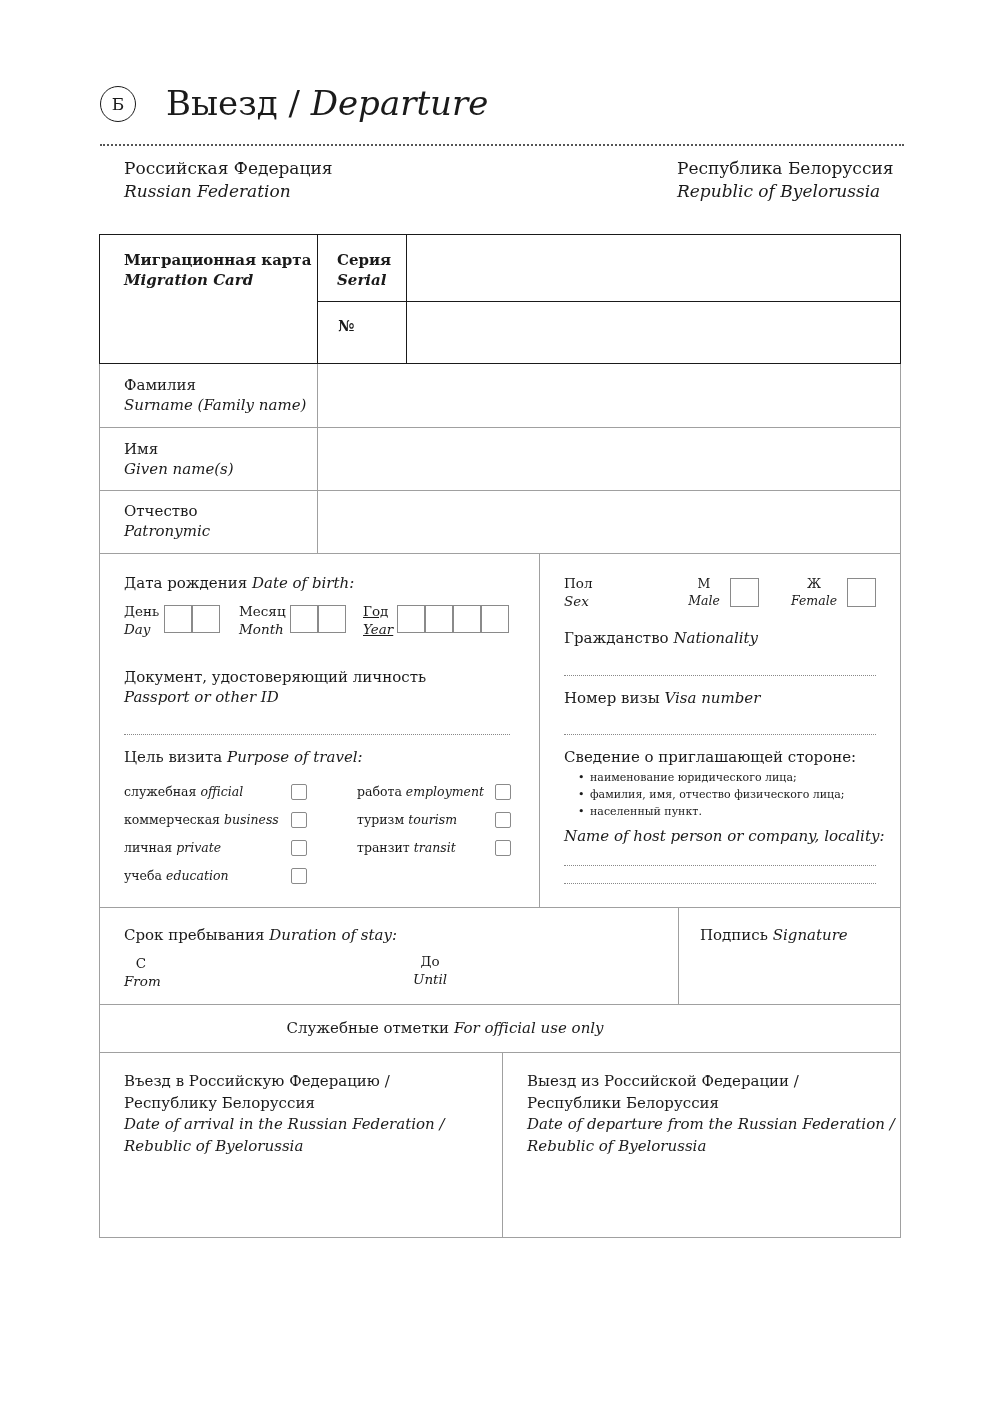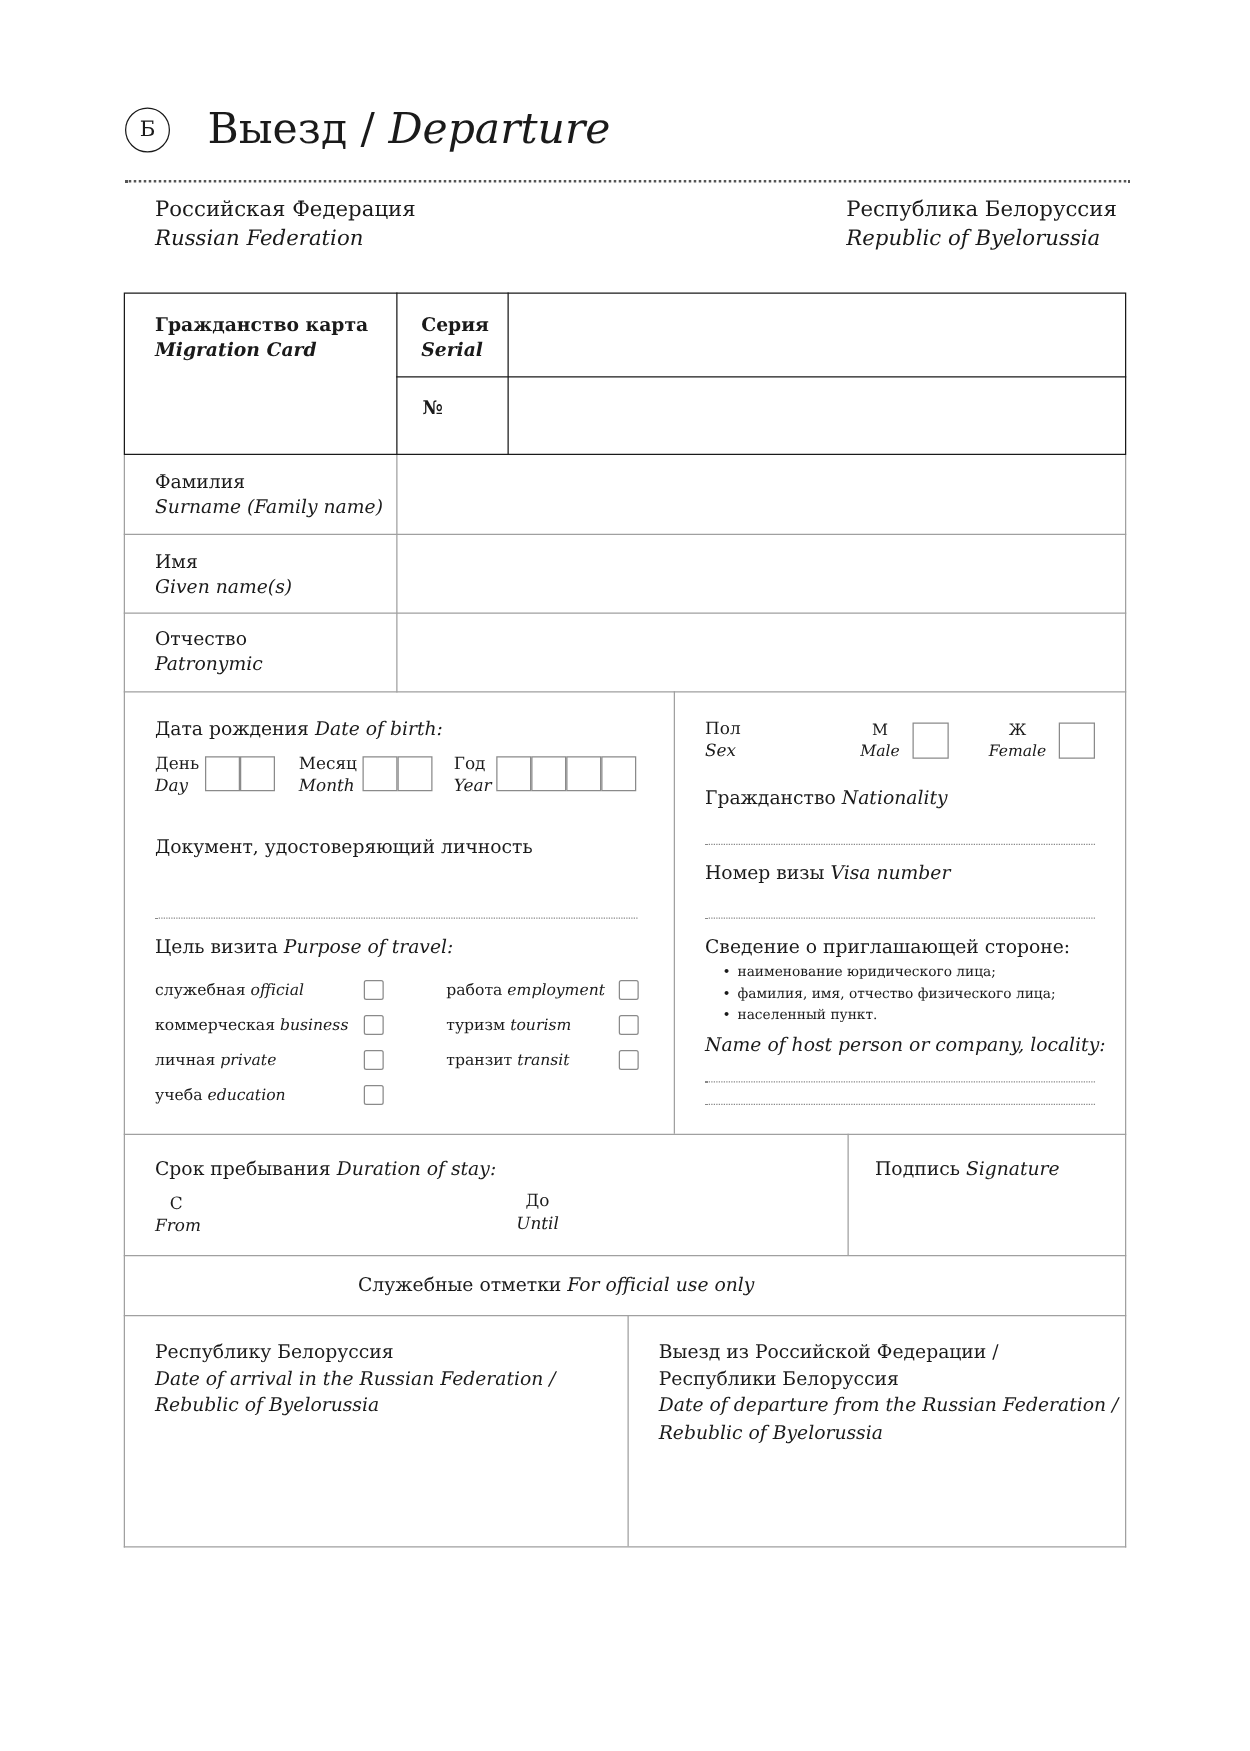--- a/index.html
+++ b/index.html
@@ -54,21 +54,21 @@
   <div>Республика Белоруссия</div>
   <div class="it">Republic of Byelorussia</div>
 </div>
 
 <div class="abs topbox"></div>
 <div class="vline blk" style="left:317px; top:234px; height:130px; border-left-width:1.5px;"></div>
 <div class="vline blk" style="left:406px; top:234px; height:130px; border-left-width:1.5px;"></div>
 <div class="hline blk" style="left:317px; top:301px; width:584px; border-top-width:1.5px;"></div>
 
 <div class="abs lbl b" style="left:124px; top:250px;">
-  <div>Гражданство карта</div>
+  <div>Миграционная карта</div>
   <div class="it">Migration Card</div>
 </div>
 <div class="abs lbl b" style="left:337px; top:250px;">
   <div>Серия</div>
   <div class="it">Serial</div>
 </div>
 <div class="abs" style="left:408px; top:236px; width:491px; height:64px;"></div>
 <div class="abs lbl b" style="left:338px; top:316px;">№</div>
 <div class="abs" style="left:408px; top:303px; width:491px; height:60px;"></div>
 
@@ -110,31 +110,32 @@
 <div class="cell-box" style="left:164px; top:605px;"></div>
 <div class="cell-box" style="left:192px; top:605px;"></div>
 
 <div class="abs lbl-sm" style="left:239px; top:602px;">
   <div>Месяц</div>
   <div class="it">Month</div>
 </div>
 <div class="cell-box" style="left:290px; top:605px;"></div>
 <div class="cell-box" style="left:318px; top:605px;"></div>
 
-<div class="abs lbl-sm" style="left:363px; top:602px;">
+<div class="abs lbl-sm" style="left:363px; top:602px;text-decoration:underline;">
   <div>Год</div>
   <div class="it">Year</div>
 </div>
 <div class="cell-box" style="left:397px; top:605px;"></div>
 <div class="cell-box" style="left:425px; top:605px;"></div>
 <div class="cell-box" style="left:453px; top:605px;"></div>
 <div class="cell-box" style="left:481px; top:605px;"></div>
 
 <div class="abs lbl" style="left:124px; top:667px;">
   <div>Документ, удостоверяющий личность</div>
+  <div class="it">Passport or other ID</div>
 </div>
 <div class="dots" style="left:124px; top:734px; width:386px;"></div>
 
 <div class="abs lbl" style="left:124px; top:747px;">
   <span>Цель визита</span>
   <span class="it">Purpose of travel:</span>
 </div>
 
 <div class="abs lbl-xs" style="left:124px; top:783px;"><span>служебная</span> <span class="it">official</span></div>
 <div class="chk" style="left:291px; top:784px;"></div>
@@ -217,20 +218,21 @@
 <div class="abs" style="left:680px; top:950px; width:220px; height:52px;"></div>
 
 <div class="abs lbl" style="left:99px; top:1018px; width:692px; text-align:center;">
   <span>Служебные отметки</span>
   <span class="it">For official use only</span>
 </div>
 <div class="hline gry" style="left:99px; top:1052px; width:802px; border-top-width:1.5px;"></div>
 <div class="vline gry" style="left:502px; top:1052px; height:185px; border-left-width:1.5px;"></div>
 
 <div class="abs lbl" style="left:124px; top:1071px; line-height:21.5px;">
+  <div>Въезд в Российскую Федерацию /</div>
   <div>Республику Белоруссия</div>
   <div class="it">Date of arrival in the Russian Federation /</div>
   <div class="it">Rebublic of Byelorussia</div>
 </div>
 <div class="abs lbl" style="left:527px; top:1071px; line-height:21.5px;">
   <div>Выезд из Российской Федерации /</div>
   <div>Республики Белоруссия</div>
   <div class="it">Date of departure from the Russian Federation /</div>
   <div class="it">Rebublic of Byelorussia</div>
 </div>

